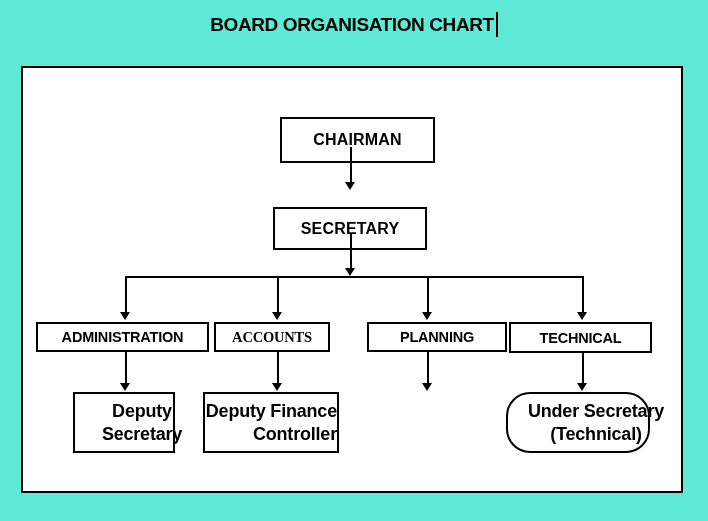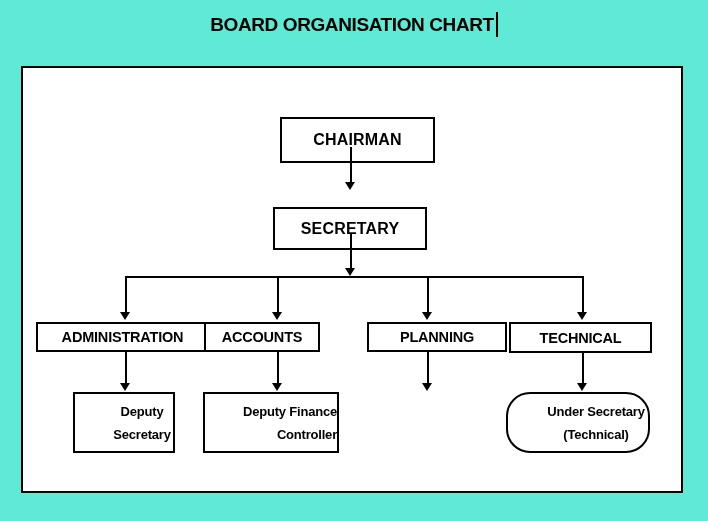--- a/index.html
+++ b/index.html
@@ -58,21 +58,21 @@
     display: flex;
     flex-direction: column;
     align-items: center;
     justify-content: center;
     text-align: center;
     font-weight: bold;
     color: #000000;
   }
   .lvl-top { font-size: 16px; letter-spacing: 0.2px; margin-top: 16px; }
   .lvl-dept { font-size: 14.5px; letter-spacing: -0.2px; white-space: nowrap; }
-  .lvl-role { font-size: 13px; line-height: 23px; letter-spacing: -0.2px; white-space: nowrap; padding-left: 36px; }
+  .lvl-role { font-size: 18px; line-height: 23px; letter-spacing: -0.2px; white-space: nowrap; padding-left: 36px; }
   .vline {
     position: absolute;
     width: 1.5px;
     background: #000000;
   }
   .hline {
     position: absolute;
     height: 1.5px;
     background: #000000;
   }
@@ -120,21 +120,21 @@
 
   <div class="vline" style="left:427px; top:276px; height:37px;"></div>
   <div class="arrow-down" style="left:422px; top:312px;"></div>
 
   <div class="vline" style="left:582px; top:276px; height:37px;"></div>
   <div class="arrow-down" style="left:577px; top:312px;"></div>
 
   <div class="node lvl-dept" style="left:36px; top:322px; width:173px; height:30px;">
     <span>ADMINISTRATION</span>
   </div>
-  <div class="node lvl-dept" style="left:204px; top:322px; width:116px; height:30px;">
+  <div class="node lvl-dept" style="left:214px; top:322px; width:116px; height:30px;font-family:Liberation Serif, serif;">
     <span>ACCOUNTS</span>
   </div>
   <div class="node lvl-dept" style="left:367px; top:322px; width:140px; height:30px;">
     <span>PLANNING</span>
   </div>
   <div class="node lvl-dept" style="left:509px; top:322px; width:143px; height:31px;">
     <span>TECHNICAL</span>
   </div>
 
   <div class="vline" style="left:125px; top:352px; height:32px;"></div>

